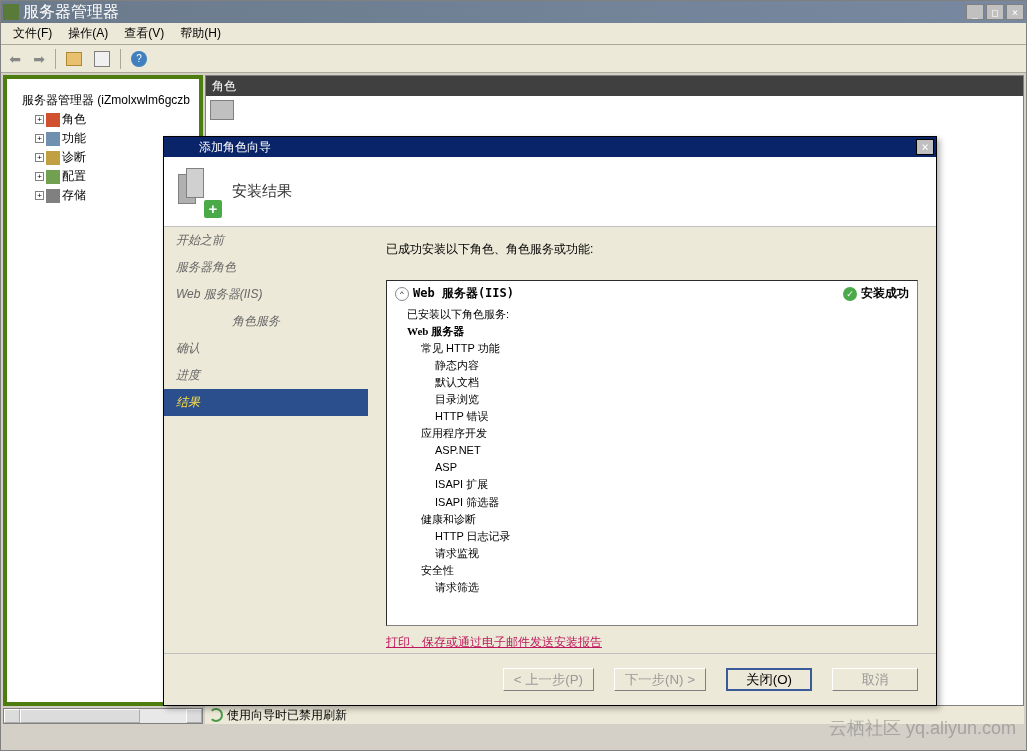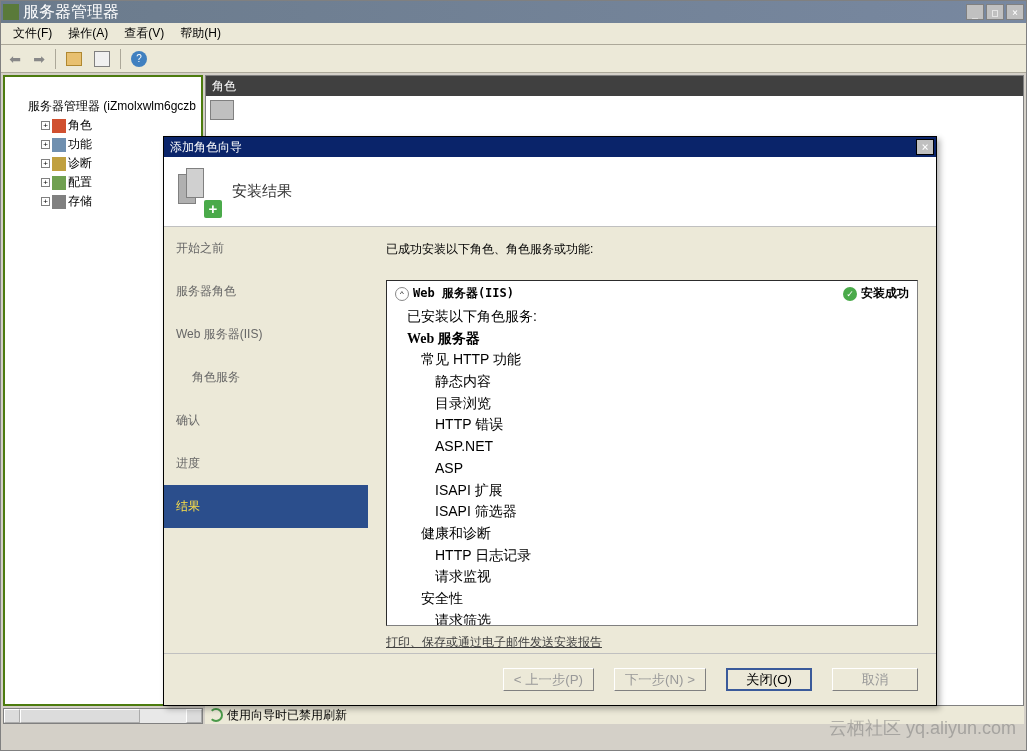--- a/index.html
+++ b/index.html
@@ -80,23 +80,23 @@
   position: absolute;
   top: 74px;
   left: 2px;
   right: 2px;
   bottom: 44px;
   display: flex;
 }
 .treepane {
   width: 200px;
   background: #fff;
-  border: 2px solid #4d7c0f;
+  border: 4px solid #4d7c0f;
   overflow: hidden;
-  padding: 20px;
+  padding: 12px;
 }
 .treeroot { display: flex; align-items: center; gap: 2px; padding: 1px; white-space: nowrap; }
 .treeitem { display: flex; align-items: center; gap: 2px; padding: 1px 0 1px 16px; }
 .expander { width: 9px; height: 9px; border: 1px solid #808080; display: inline-flex; align-items: center; justify-content: center; font-size: 8px; line-height: 1; }
 .ticon2 { width: 14px; height: 14px; display: inline-block; }
 .ticon-role { background: #d05030; }
 .ticon-feat { background: #7090b0; }
 .ticon-diag { background: #c0a040; }
 .ticon-conf { background: #70a050; }
 .ticon-stor { background: #808080; }
@@ -168,21 +168,21 @@
 }
 .dlg-title {
   height: 20px;
   background: #0a246a;
   color: #fff;
   display: flex;
   align-items: center;
   padding: 0 2px;
   font-size: 12px;
 }
-.dlg-title .ttext { flex: 1; padding-left: 4px; }
+.dlg-title .ttext { flex: 1; padding-left: 4px; margin-left: 29px; }
 .dlg-close { width: 18px; height: 16px; background: #c0c0c0; border: 1px solid #000; display: flex; align-items: center; justify-content: center; font-family: monospace; font-size: 12px; }
 
 .dlg-header {
   height: 70px;
   background: #fff;
   border-bottom: 1px solid #c0c0c0;
   display: flex;
   align-items: center;
   padding-left: 14px;
   gap: 12px;
@@ -198,28 +198,29 @@
 
 .dlg-body {
   display: flex;
   height: 426px;
 }
 .dlg-nav {
   width: 204px;
   background: #ece9d8;
 }
 .navitem {
-  padding: 13px 12px;
+  padding: 5px 12px;
   color: #666;
+  font-style: italic;
 }
 .navitem.active {
   background: #2b4e8c;
   color: #fde047;
 }
-.navindent { padding-left: 28px; }
+.navindent { padding-left: 28px; margin-left: 40px; }
 
 .dlg-content {
   flex: 1;
   padding: 14px 18px 2px 18px;
   background: #ece9d8;
   display: flex;
   flex-direction: column;
 }
 .success-msg { margin-bottom: 22px; }
 .result-box {
@@ -232,27 +233,27 @@
 }
 .result-header {
   display: flex;
   align-items: center;
   padding: 2px 8px;
 }
 .collapse-circle { width: 14px; height: 14px; border: 1px solid #888; border-radius: 50%; display: inline-flex; align-items: center; justify-content: center; font-size: 8px; margin-right: 4px; }
 .result-header .rtitle { font-family: SimSun, monospace; font-size: 12px; flex: 1; }
 .success-icon { width: 14px; height: 14px; background: #4aaa4a; border-radius: 50%; color: #fff; display: inline-flex; align-items: center; justify-content: center; font-size: 9px; margin-right: 4px; }
 .rstatus { font-size: 12px; }
-.result-list { padding: 2px 0 0 20px; line-height: 1.55; font-size: 14px; }
+.result-list { padding: 2px 0 0 20px; line-height: 1.55; font-size: 11px; }
 .lvl0 { padding-left: 0; }
 .lvl1 { padding-left: 14px; }
 .lvl2 { padding-left: 28px; }
 .bold { font-weight: bold; font-family: SimSun; }
 
-.dlg-link { color: #404040; text-decoration: underline; margin-top: 8px; display: inline-block; }
+.dlg-link { color: #be185d; text-decoration: underline; margin-top: 8px; display: inline-block; }
 
 .dlg-buttons {
   height: 52px;
   border-top: 1px solid #c0c0c0;
   display: flex;
   align-items: center;
   justify-content: flex-end;
   padding-right: 18px;
   gap: 20px;
 }
@@ -397,22 +398,24 @@
           <span class="rtitle bold">Web 服务器(IIS)</span>
           <span class="success-icon">✓</span>
           <span class="rstatus bold">安装成功</span>
         </div>
         <div class="result-list">
           <div class="lvl0">已安装以下角色服务:</div>
           <div id="result-items">
               <div class="lvl0 bold">Web 服务器</div>
               <div class="lvl1">常见 HTTP 功能</div>
               <div class="lvl2">静态内容</div>
+              <div class="lvl2">默认文档</div>
               <div class="lvl2">目录浏览</div>
               <div class="lvl2">HTTP 错误</div>
+              <div class="lvl1">应用程序开发</div>
               <div class="lvl2">ASP.NET</div>
               <div class="lvl2">ASP</div>
               <div class="lvl2">ISAPI 扩展</div>
               <div class="lvl2">ISAPI 筛选器</div>
               <div class="lvl1">健康和诊断</div>
               <div class="lvl2">HTTP 日志记录</div>
               <div class="lvl2">请求监视</div>
               <div class="lvl1">安全性</div>
               <div class="lvl2">请求筛选</div>
             </div>

